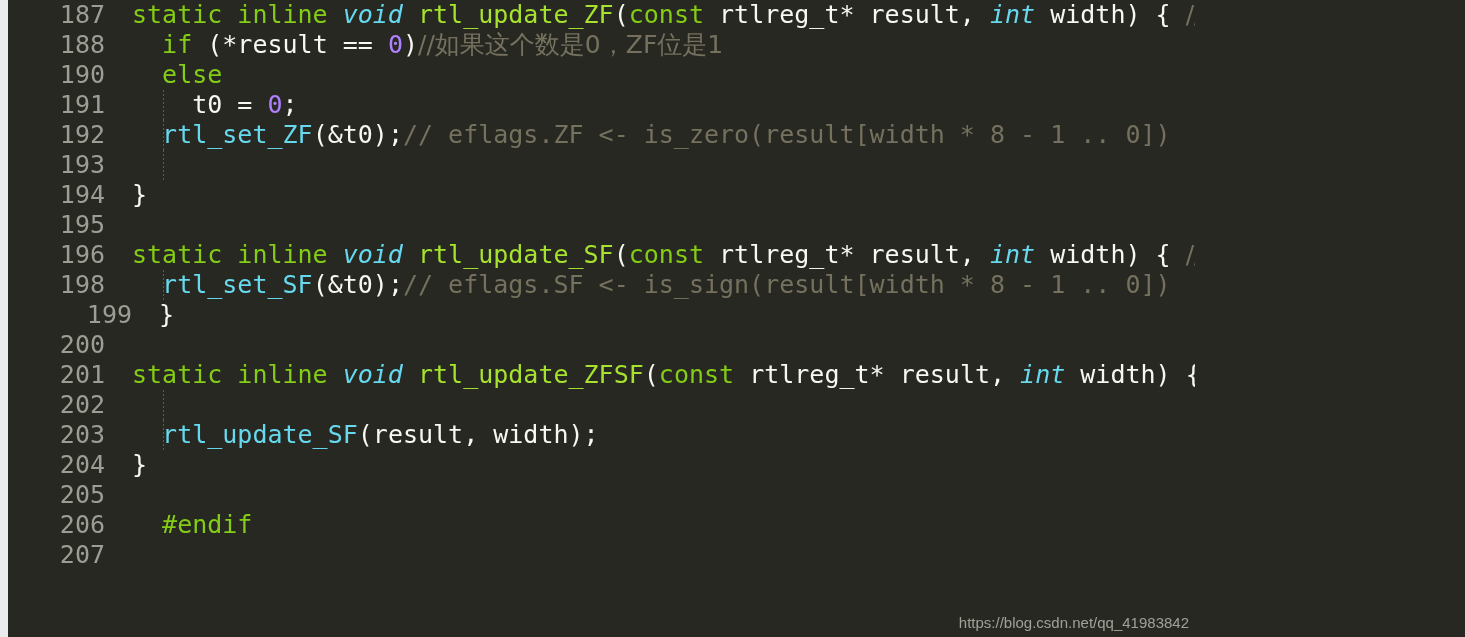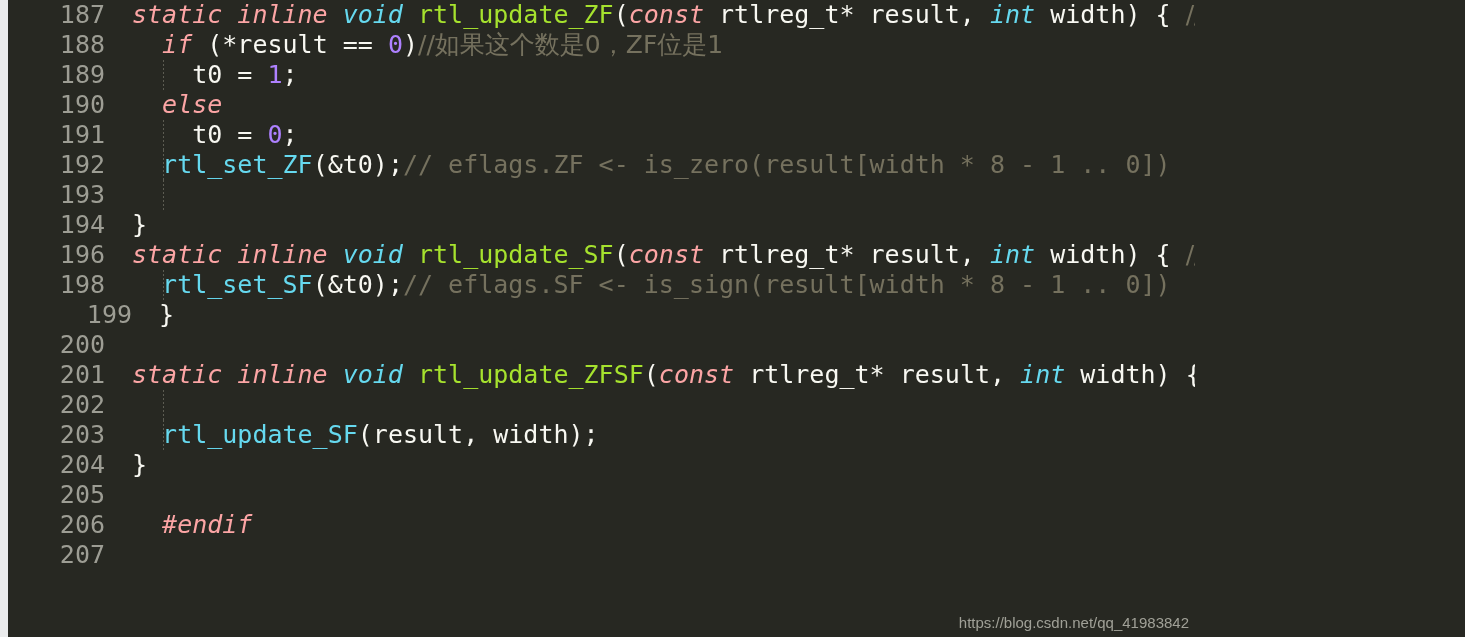--- a/index.html
+++ b/index.html
@@ -61,21 +61,21 @@
     position: absolute;
     top: 0;
     width: 1px;
     height: 30px;
     background-image: linear-gradient(to bottom, #5c5c52 0 2px, transparent 2px 4px);
     background-size: 1px 4px;
   }
   .ig1 { left: 155px; }
 
   
-  .kw   { color: #fca5a5; font-style: italic; }             
+  .kw   { color: #84cc16; }             
   .typ  { color: #66d9ef; font-style: italic; margin-top: 12px; }  
   .fnd  { color: #a6e22e; }             
   .fnc  { color: #66d9ef; }             
   .num  { color: #ae81ff; }             
   .cmt  { color: #75715e; }             
   .pln  { color: #f8f8f2; }             
 
   .cmt-cn { font-family: "DejaVu Sans", "Liberation Sans", sans-serif; }
 
   #watermark {
@@ -90,26 +90,26 @@
 </style>
 </head>
 <body>
 
 <div id="screen">
   <div id="left-strip"></div>
   <div id="editor">
     <div id="code-lines">
         <div class="code-line" style="top: 0px;"><span class="lineno">187</span><span class="linetext"><span class="kw">static inline </span><span class="typ">void</span><span class="pln"> </span><span class="fnd">rtl_update_ZF</span><span class="pln">(</span><span class="kw">const</span><span class="pln"> rtlreg_t* result, </span><span class="typ">int</span><span class="pln"> width) { </span><span class="cmt cmt-cn">//ZF位</span></span></div>
         <div class="code-line" style="top: 0px;"><span class="lineno">188</span><span class="linetext"><span class="pln">  </span><span class="kw">if</span><span class="pln"> (*result == </span><span class="num">0</span><span class="pln">)</span><span class="cmt cmt-cn">//如果这个数是0，ZF位是1</span></span></div>
-        <div class="code-line" style="top: 0px;"><span class="lineno">189</span><span class="iguide ig1"></span><span class="linetext"><span class="pln">    t0 = </span><span class="num">1</span><span class="pln">;</span></span></div>
         <div class="code-line" style="top: 0px;"><span class="lineno">190</span><span class="linetext"><span class="pln">  </span><span class="kw">else</span></span></div>
         <div class="code-line" style="top: 0px;"><span class="lineno">191</span><span class="iguide ig1"></span><span class="linetext"><span class="pln">    t0 = </span><span class="num">0</span><span class="pln">;</span></span></div>
         <div class="code-line" style="top: 0px;"><span class="lineno">192</span><span class="iguide ig1"></span><span class="linetext"><span class="pln">  </span><span class="fnc">rtl_set_ZF</span><span class="pln">(&amp;t0);</span><span class="cmt">// eflags.ZF &lt;- is_zero(result[width * 8 - 1 .. 0])</span></span></div>
         <div class="code-line" style="top: 0px;"><span class="lineno">193</span><span class="iguide ig1"></span><span class="linetext"></span></div>
         <div class="code-line" style="top: 0px;"><span class="lineno">194</span><span class="linetext"><span class="pln">}</span></span></div>
+        <div class="code-line" style="top: 0px;"><span class="lineno">195</span><span class="linetext"></span></div>
         <div class="code-line" style="top: 0px;"><span class="lineno">196</span><span class="linetext"><span class="kw">static inline </span><span class="typ">void</span><span class="pln"> </span><span class="fnd">rtl_update_SF</span><span class="pln">(</span><span class="kw">const</span><span class="pln"> rtlreg_t* result, </span><span class="typ">int</span><span class="pln"> width) { </span><span class="cmt cmt-cn">// SF位</span></span></div>
         <div class="code-line" style="top: 0px; padding-left: 7px;"><span class="lineno">198</span><span class="iguide ig1"></span><span class="linetext"><span class="pln">  </span><span class="fnc">rtl_set_SF</span><span class="pln">(&amp;t0);</span><span class="cmt">// eflags.SF &lt;- is_sign(result[width * 8 - 1 .. 0])</span></span></div>
         <div class="code-line" style="top: 0px; margin-left: 27px;"><span class="lineno">199</span><span class="linetext"><span class="pln">}</span></span></div>
         <div class="code-line" style="top: 0px;"><span class="lineno">200</span><span class="linetext"></span></div>
         <div class="code-line" style="top: 0px;"><span class="lineno">201</span><span class="linetext"><span class="kw">static inline </span><span class="typ">void</span><span class="pln"> </span><span class="fnd">rtl_update_ZFSF</span><span class="pln">(</span><span class="kw">const</span><span class="pln"> rtlreg_t* result, </span><span class="typ">int</span><span class="pln"> width) {</span></span></div>
         <div class="code-line" style="top: 0px;"><span class="lineno">202</span><span class="iguide ig1"></span></div>
         <div class="code-line" style="top: 0px;"><span class="lineno">203</span><span class="iguide ig1"></span><span class="linetext"><span class="pln">  </span><span class="fnc">rtl_update_SF</span><span class="pln">(result, width);</span></span></div>
         <div class="code-line" style="top: 0px;"><span class="lineno">204</span><span class="linetext"><span class="pln">}</span></span></div>
         <div class="code-line" style="top: 0px;"><span class="lineno">205</span><span class="linetext"></span></div>
         <div class="code-line" style="top: 0px;"><span class="lineno">206</span><span class="linetext"><span class="pln">  </span><span class="kw">#endif</span></span></div>

